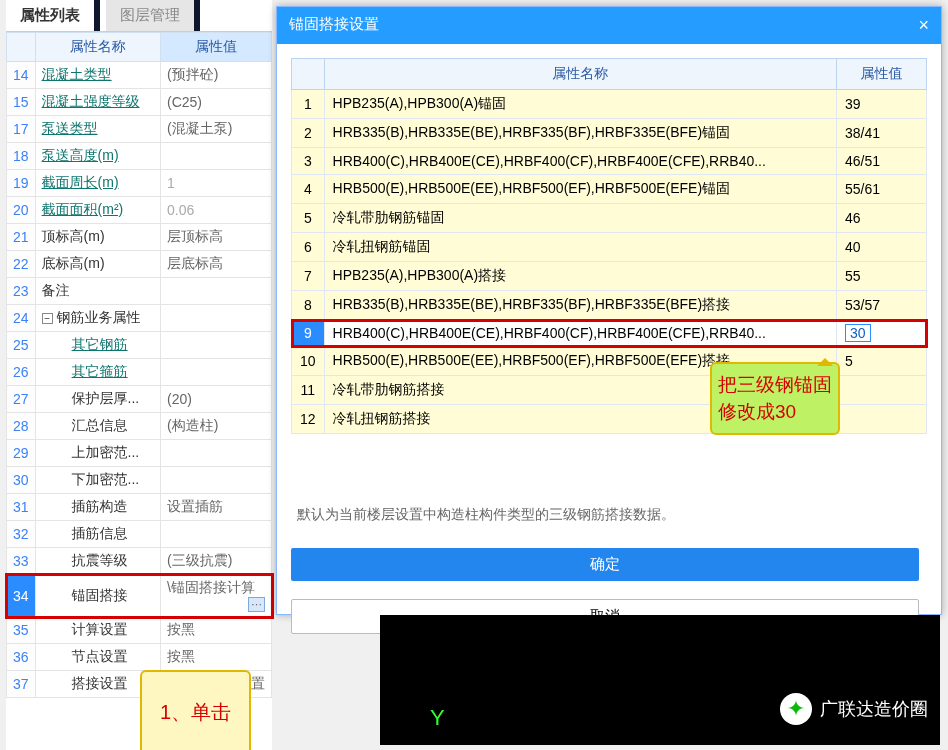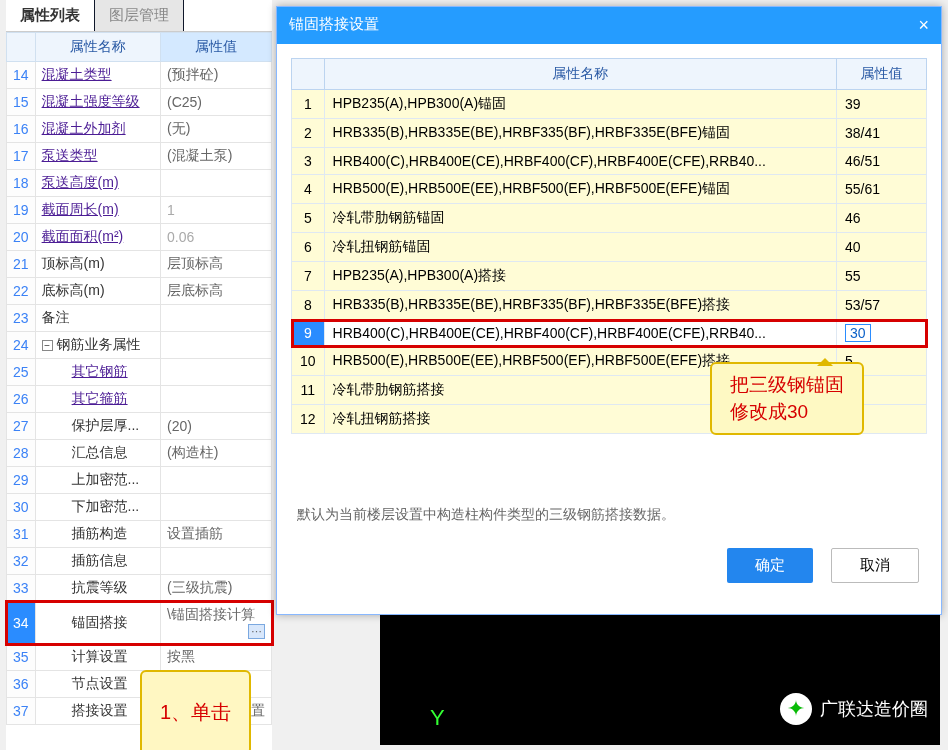--- a/index.html
+++ b/index.html
@@ -1,30 +1,30 @@
 <!DOCTYPE html>
 <html><head>
 <meta charset="utf-8">
 <style>
 * { box-sizing: border-box; margin: 0; padding: 0; }
 body { width: 948px; height: 750px; font-family: "Microsoft YaHei", Arial, sans-serif; font-size: 14px; background: #f0f0f0; position: relative; overflow: hidden; }
 
 .left-panel { position: absolute; left: 6px; top: 0; width: 266px; height: 750px; background: #fff; }
 .tabs { display: flex; border-bottom: 1px solid #ccc; }
-.tab { padding: 6px 14px; font-size: 15px; color: #333; border-right: 1px solid #0f172a; }
+.tab { padding: 6px 14px; font-size: 15px; color: #333; border-right: 6px solid #0f172a; }
 .tab.active { background: #fff; font-weight: bold; }
-.tab.inactive { background: #e6e6e6; color: #888; }
+.tab.inactive { background: #e6e6e6; color: #888; margin-left: 6px; }
 
 .left-grid { width: 100%; border-collapse: collapse; }
 .left-grid th { background: #eef5fd; border: 1px solid #d0e0f0; color: #2a5aa5; font-weight: normal; padding: 5px; }
 .left-grid td { border: 1px solid #e4e4e4; padding: 4px 6px; height: 25px; color: #333; white-space: nowrap; }
 .left-grid td.num { text-align: center; color: #3b82f6; width: 28px; background: #fdfdfd; }
 .left-grid td.name { width: 130px; }
 .left-grid td.val { color: #666; }
-.link-blue { color: #4c1d95; text-decoration: underline; }
+.link-blue { color: #0f766e; text-decoration: underline; }
 .grey-val { color: #aaa; }
 .tree2 { padding-left: 30px; }
 .expand-box { display: inline-block; width: 11px; height: 11px; border: 1px solid #888; line-height: 9px; font-size: 10px; text-align: center; margin-right: 4px; }
 
 .row-34 { outline: 3px solid #d60000; outline-offset: -1px; margin-left: 20px; }
 .row-34 td.num { background: #2a8cff; color: #fff; }
 .row-34 td { background: #fff; }
 .btn-browse { background: #d8e7fb; border: 1px solid #7aa8e0; font-size:11px; padding: 0 2px; float: right; }
 
 .tip-click { position: absolute; left: 140px; top: 670px; background: #fff7c2; border: 2px solid #e0b800; border-radius: 6px; padding: 27px 18px; font-size: 20px; color: #d60000; }
@@ -38,26 +38,26 @@
 .dlg-grid td { border: 1px solid #dfe8f2; padding: 5px 8px; height: 25px; }
 .dlg-grid td.num { text-align: center; width: 32px; background: #fdfdfd; }
 .dlg-grid tr.yellow td { background: #fffcd6; }
 .dlg-grid td.val { width: 80px; }
 .row-sel-9 td { background: #fff; }
 .row-sel-9 td.num { background: #2a8cff; color: #fff; }
 .row-sel-9 { outline: 3px solid #d60000; outline-offset: -2px; }
 .val-edit { border: 1px solid #2a8cff; background: #fff; color: #0a60c8; padding: 0 4px; }
 
 .dlg-note { color: #666; margin: 12px 0 24px 6px; font-size: 14px; }
-.dlg-btns { display: flex; justify-content: flex-end; gap: 18px; padding-right: 8px; }
+.dlg-btns { display: flex; justify-content: flex-end; gap: 18px; padding-right: 8px; flex-direction: column; }
 .btn { padding: 7px 28px; font-size: 15px; border-radius: 2px; cursor: pointer; }
 .btn-ok { background: #2386ee; color: #fff; border: none; }
 .btn-cancel { background: #fff; border: 1px solid #bbb; color: #000000; }
 
-.tip-change { position: absolute; left: 710px; top: 362px; background: #fef9c3; border: 2px solid #e0b800; border-radius: 6px; padding: 8px 18px; font-size: 19px; color: #d60000; line-height: 1.4; }
+.tip-change { position: absolute; left: 710px; top: 362px; background: #bef264; border: 2px solid #e0b800; border-radius: 6px; padding: 8px 6px; font-size: 19px; color: #d60000; line-height: 1.4; }
 .tip-change::before { content:""; position:absolute; top:-14px; left:105px; border:8px solid transparent; border-bottom-color:#e0b800; }
 
 .dark-area { position: absolute; left: 380px; top: 615px; width: 560px; height: 130px; background: #000; }
 .green-y { color: #3f3; font-size: 22px; position: absolute; top: 90px; left: 50px; }
 
 .watermark { position: absolute; right: 20px; bottom: 25px; color: #fff; display: flex; align-items: center; gap: 8px; font-size: 18px; }
 .wx-icon { width: 32px; height: 32px; border-radius: 50%; background: #fff; display: inline-flex; align-items: center; justify-content: center; color: #09bb07; font-size: 22px; }
 </style>
 </head>
 <body>
@@ -78,25 +78,20 @@
       <tbody id="left-body">
         <tr>
           <td class="num">14</td>
           <td class="name"><span class="link-blue">混凝土类型</span></td>
           <td class="val"><span>(预拌砼)</span></td>
         </tr>
         <tr>
           <td class="num">15</td>
           <td class="name"><span class="link-blue">混凝土强度等级</span></td>
           <td class="val"><span>(C25)</span></td>
-        </tr>
-        <tr>
-          <td class="num">16</td>
-          <td class="name"><span class="link-blue">混凝土外加剂</span></td>
-          <td class="val"><span>(无)</span></td>
         </tr>
         <tr>
           <td class="num">17</td>
           <td class="name"><span class="link-blue">泵送类型</span></td>
           <td class="val"><span>(混凝土泵)</span></td>
         </tr>
         <tr>
           <td class="num">18</td>
           <td class="name"><span class="link-blue">泵送高度(m)</span></td>
           <td class="val"><span></span></td>

